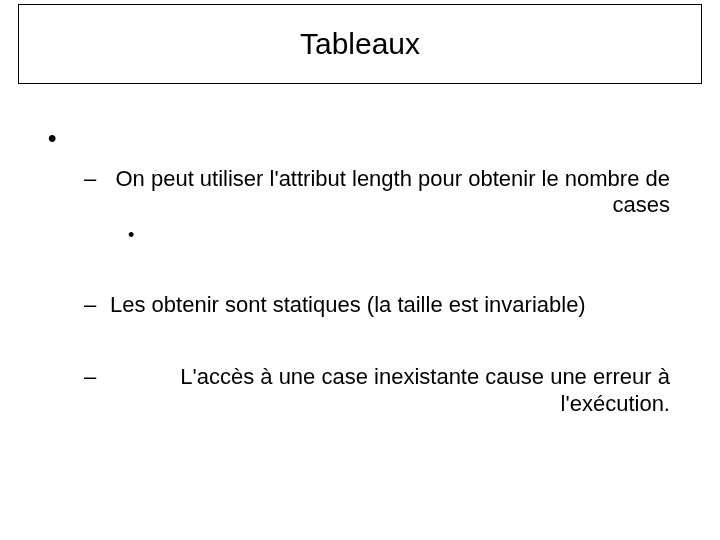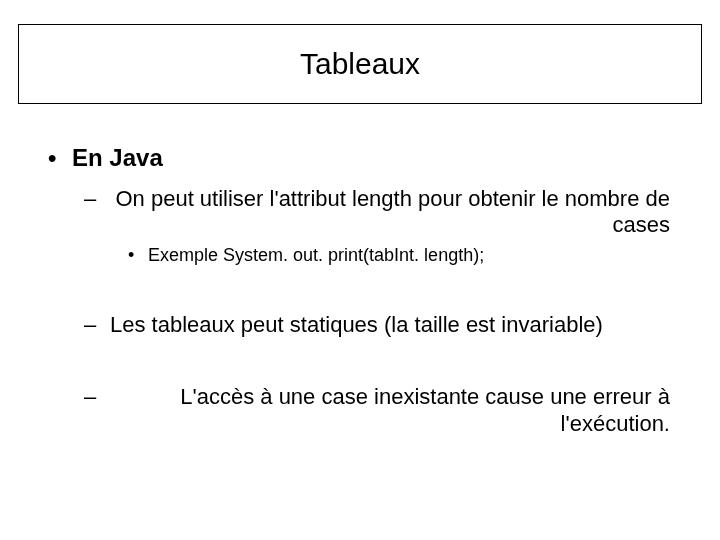--- a/index.html
+++ b/index.html
@@ -1,17 +1,17 @@
 <!DOCTYPE html>
 <html><head>
 <meta charset="utf-8">
 <style>
   * { margin: 0; padding: 0; box-sizing: border-box; }
   html, body { width: 720px; height: 540px; background: #fff; font-family: Arial, Helvetica, sans-serif; color: #000; }
-  .slide { width: 720px; height: 540px; position: relative; padding: 24px 18px 18px 18px; }
+  .slide { width: 720px; height: 540px; position: relative; padding: 4px 18px 18px 18px; }
   .title-box {
     border: 1.5px solid #000;
     width: 684px;
     height: 80px;
     margin: 0 auto;
     display: flex;
     align-items: center;
     justify-content: center;
   }
   .title-text { font-size: 30px; font-weight: 400; }
@@ -31,38 +31,36 @@
 <div class="slide">
 
   <div class="title-box">
     <div class="title-text">Tableaux</div>
   </div>
 
   <div class="content">
 
     <div class="lvl1">
       <span class="bullet">•</span>
-      <span>En Java</span>
     </div>
 
     <div class="lvl2">
       <span class="dash">–</span>
       <span class="txt">On peut utiliser l'attribut length pour obtenir le nombre de cases</span>
     </div>
 
     <div class="lvl3">
       <span class="dot">•</span>
-      <span>Exemple System. out. print(tabInt. length);</span>
     </div>
 
     <div class="gap"></div>
 
     <div class="lvl2">
       <span class="dash">–</span>
-      <span class="txt">Les tableaux peut statiques (la taille est invariable)</span>
+      <span class="txt">Les obtenir sont statiques (la taille est invariable)</span>
     </div>
 
     <div class="gap"></div>
 
     <div class="lvl2">
       <span class="dash">–</span>
       <span class="txt">L'accès à une case inexistante cause une erreur à l'exécution.</span>
     </div>
 
   </div>

